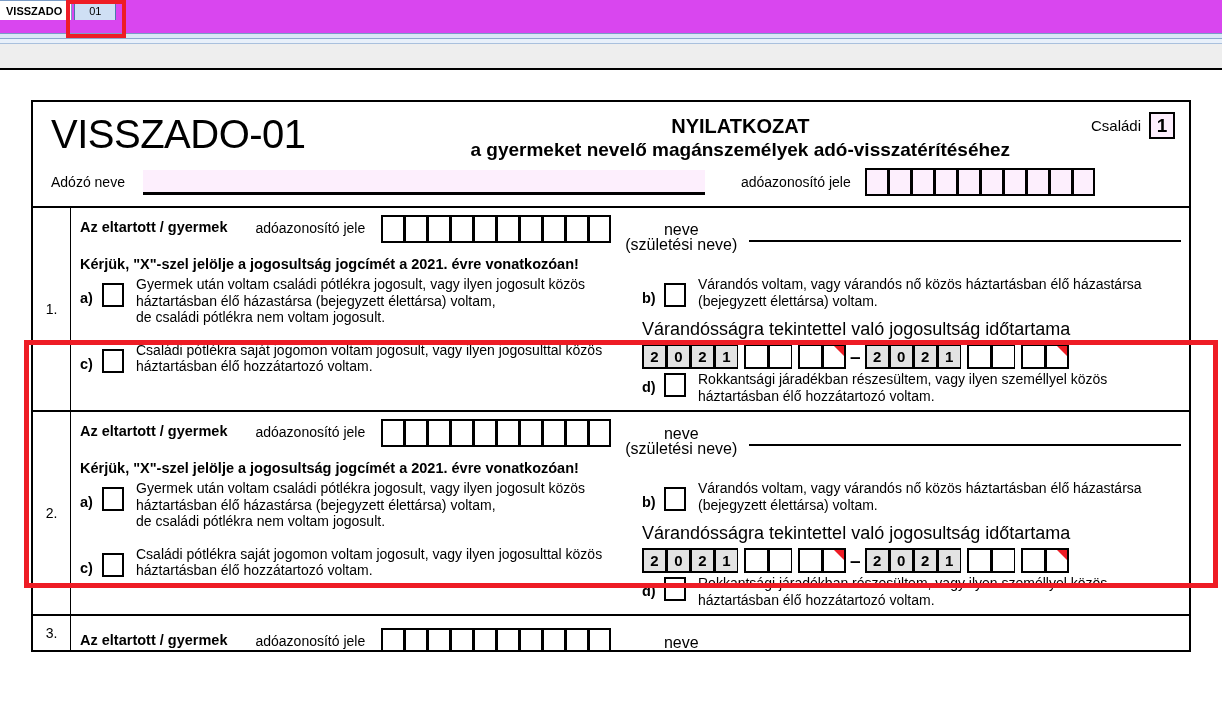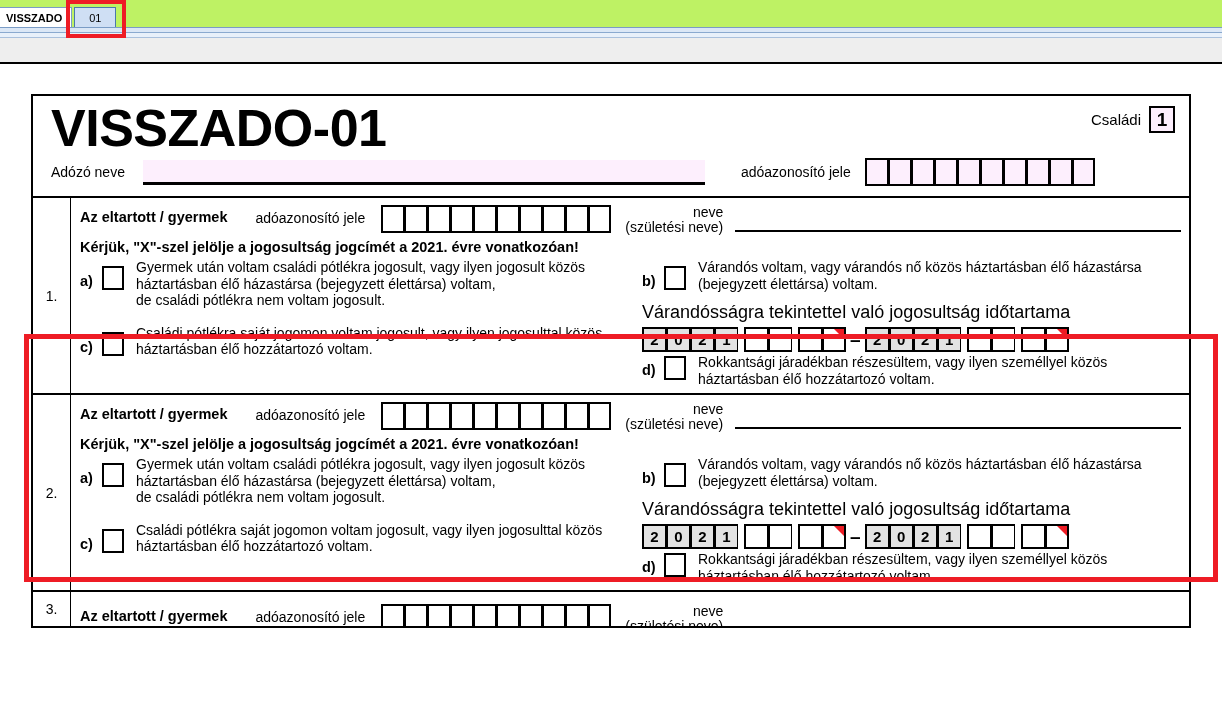--- a/index.html
+++ b/index.html
@@ -7,25 +7,25 @@
     margin: 0; padding: 0;
     width: 1222px; height: 726px;
     font-family: "Liberation Sans", sans-serif;
     background: #ffffff;
     overflow: hidden;
   }
 
   
   .tabstrip {
     position: relative;
-    height: 28px;
-    background: #bef264;
+    height: 34px;
+    background: #d946ef;
     border-bottom: 1px solid #7a9cc6;
     display: flex;
-    align-items: flex-end;
+    align-items: flex-start;
   }
   .tab {
     height: 20px;
     line-height: 20px;
     padding: 0 9px;
     font-size: 11px;
     font-weight: bold;
     color: #000;
     border: 1px solid #7a9cc6;
     border-bottom: none;
@@ -73,22 +73,22 @@
     border-bottom: 2px solid #000;
     padding: 0;
   }
   .hdr-top {
     display: flex;
     align-items: flex-start;
     padding: 8px 14px 2px 18px;
     position: relative;
   }
   .formcode {
-    font-size: 52px;
-    font-weight: bold;
+    font-size: 40px;
+    font-weight: normal;
     letter-spacing: -0.5px;
     line-height: 48px;
     white-space: nowrap;
   }
   .title-block {
     flex: 1;
     text-align: center;
     padding-top: 4px;
   }
   .title1 { font-size: 20px; font-weight: bold; line-height: 24px; }
@@ -153,21 +153,21 @@
     position: relative;
   }
   .child-lbl { font-size: 14.5px; font-weight: bold; white-space: nowrap; padding-top: 4px;}
   .child-tax-lbl { font-size: 14px; margin-left: 28px; white-space: nowrap; padding-top: 5px;}
   .child-boxes { margin-left: 16px; }
   .neve-wrap {
     margin-left: 14px;
     display: flex; align-items: flex-start;
     flex: 1;
   }
-  .neve-label { font-size: 14px; line-height: 15px; text-align: right; white-space: nowrap; }
+  .neve-label { font-size: 16px; line-height: 15px; text-align: center; white-space: nowrap; margin-top: 7px; }
   .neve-line {
     flex: 1;
     margin-left: 12px;
     border-bottom: 2px solid #000;
     height: 27px;
     min-width: 150px;
   }
 
   .instr {
     font-size: 14.5px; font-weight: bold;
@@ -250,20 +250,24 @@
 <div class="band2"></div>
 <div class="graygap"></div>
 <div class="whitespacer"></div>
 
 <div class="page-wrap">
 <div class="sheet">
 
   <div class="hdr">
     <div class="hdr-top">
       <div class="formcode">VISSZADO-01</div>
+      <div class="title-block">
+        <div class="title1">NYILATKOZAT</div>
+        <div class="title2">a gyermeket nevelő magánszemélyek adó-visszatérítéséhez</div>
+      </div>
       <div class="lapszam-wrap">
         <span class="lapszam-label">Családi</span>
         <span class="lapszam-box">1</span>
       </div>
     </div>
     <div class="hdr-bot">
       <span class="lbl">Adózó neve</span>
       <div class="name-input"></div>
       <span class="tax-label">adóazonosító jele</span>
       <div class="boxes pink">

